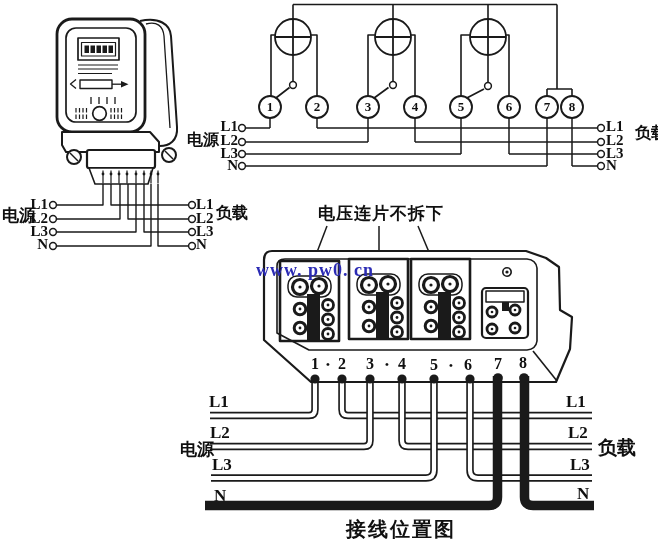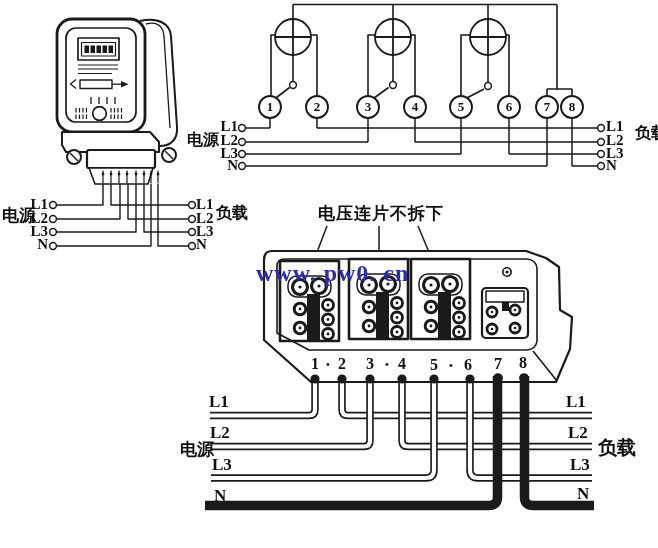--- a/index.html
+++ b/index.html
@@ -266,21 +266,21 @@
   <span class="lbl serif cc" style="left:270px;top:107px;font-size:13px;">1</span>
   <span class="lbl serif cc" style="left:317px;top:107px;font-size:13px;">2</span>
   <span class="lbl serif cc" style="left:368px;top:107px;font-size:13px;">3</span>
   <span class="lbl serif cc" style="left:415px;top:107px;font-size:13px;">4</span>
   <span class="lbl serif cc" style="left:461px;top:107px;font-size:13px;">5</span>
   <span class="lbl serif cc" style="left:509px;top:107px;font-size:13px;">6</span>
   <span class="lbl serif cc" style="left:547px;top:107px;font-size:13px;">7</span>
   <span class="lbl serif cc" style="left:572px;top:107px;font-size:13px;">8</span>
 
   <div class="lbl cjk cx" style="left:375px;top:205px;font-size:17px;letter-spacing:1px;padding-left:12px;">电压连片不拆下</div>
-  <div class="lbl watermark" style="left:256px;top:261px;font-size:24px;color:#2b2bb4;">www. pw0. cn</div>
+  <div class="lbl watermark" style="left:256px;top:261px;font-size:18px;color:#2b2bb4;">www. pw0. cn</div>
 
   <span class="lbl serif cx" style="left:315px;top:356px;font-size:16px;">1</span>
   <span class="lbl serif cx" style="left:342px;top:356px;font-size:16px;">2</span>
   <span class="lbl serif cx" style="left:370px;top:356px;font-size:16px;">3</span>
   <span class="lbl serif cx" style="left:402px;top:356px;font-size:16px;">4</span>
   <span class="lbl serif cx" style="left:434px;top:357px;font-size:16px;">5</span>
   <span class="lbl serif cx" style="left:468px;top:357px;font-size:16px;">6</span>
   <span class="lbl serif cx" style="left:498px;top:356px;font-size:16px;">7</span>
   <span class="lbl serif cx" style="left:523px;top:355px;font-size:16px;">8</span>
   <span class="lbl serif cx" style="left:328px;top:359px;font-size:11px;">•</span>
@@ -290,13 +290,14 @@
   <div class="lbl cjk vert" style="left:180px;top:429px;font-size:17px;line-height:42px;">电源</div>
   <div class="lbl serif" style="left:209px;top:393px;font-size:17px;">L1</div>
   <div class="lbl serif" style="left:210px;top:424px;font-size:17px;">L2</div>
   <div class="lbl serif" style="left:212px;top:456px;font-size:17px;">L3</div>
   <div class="lbl serif" style="left:214px;top:487px;font-size:17px;">N</div>
   <div class="lbl serif" style="left:566px;top:393px;font-size:17px;">L1</div>
   <div class="lbl serif" style="left:568px;top:424px;font-size:17px;">L2</div>
   <div class="lbl serif" style="left:570px;top:456px;font-size:17px;">L3</div>
   <div class="lbl serif" style="left:577px;top:485px;font-size:17px;">N</div>
   <div class="lbl cjk vert" style="left:598px;top:431px;font-size:19px;line-height:33px;">负载</div>
+  <div class="lbl cjk cx" style="left:401px;top:519px;font-size:20px;letter-spacing:2px;">接线位置图</div>
 </div>
 
 </body></html>

